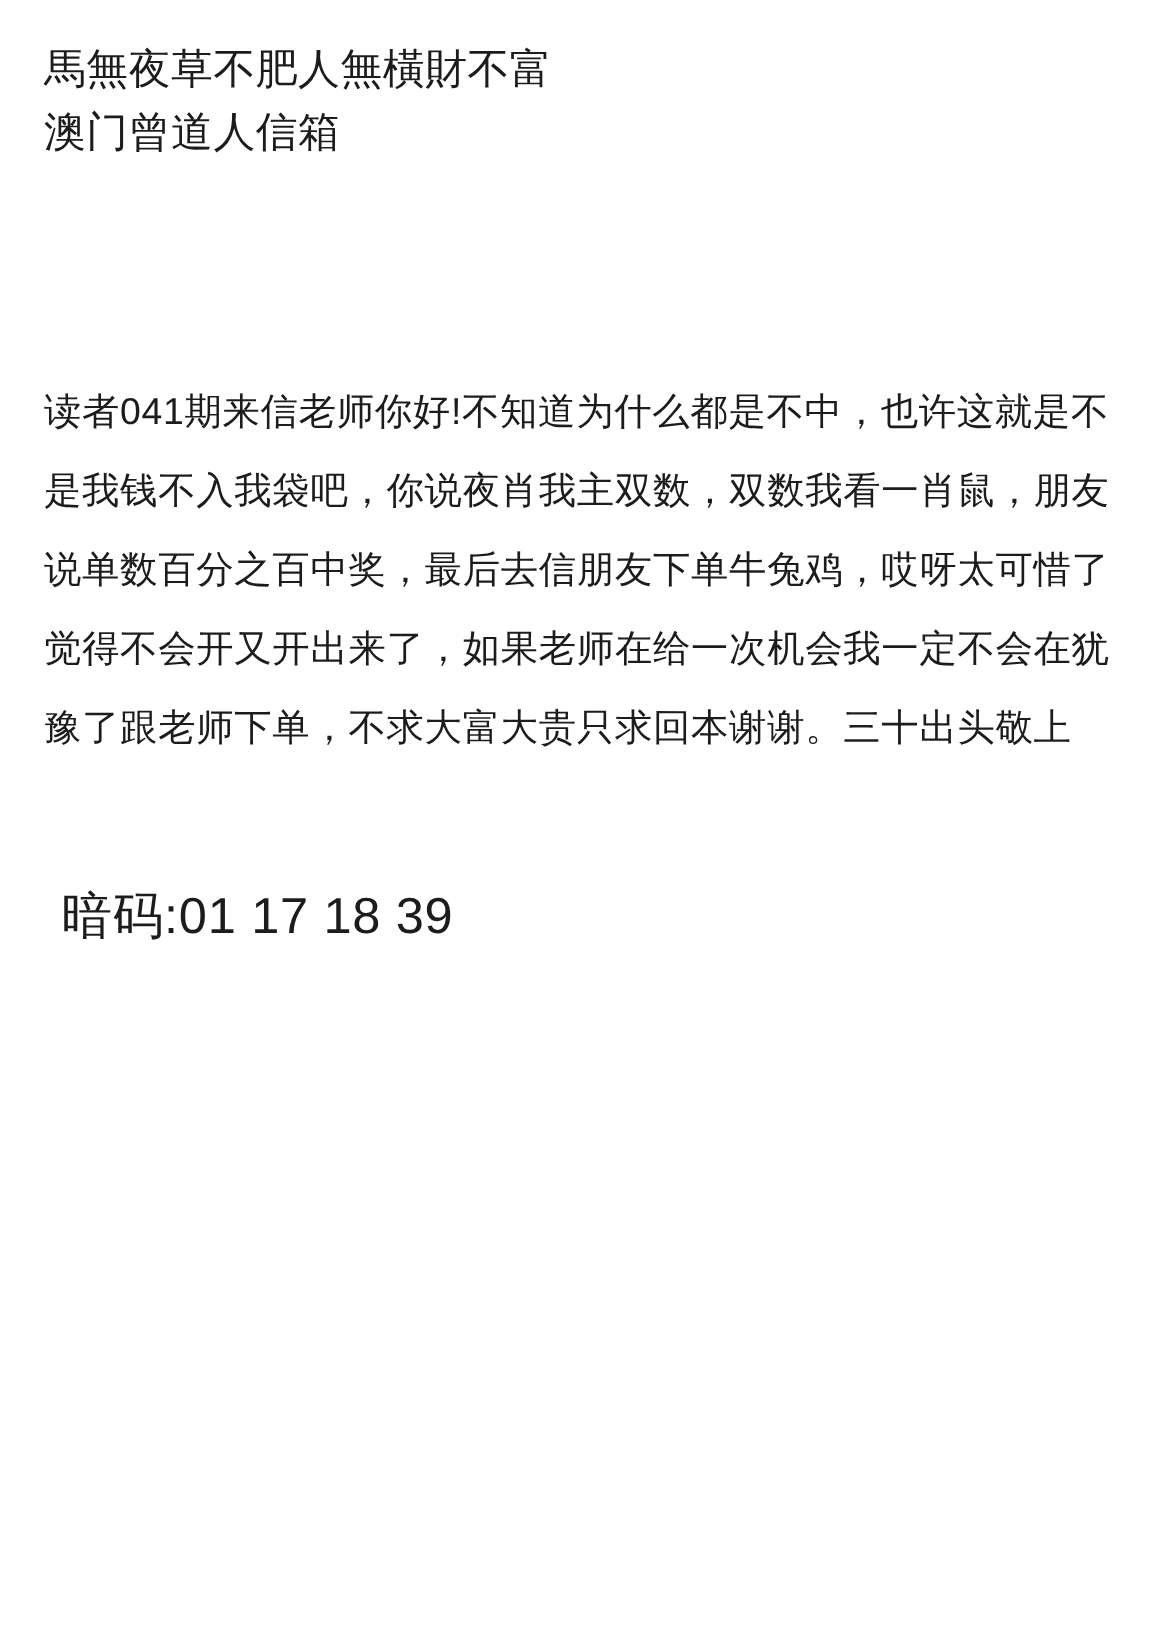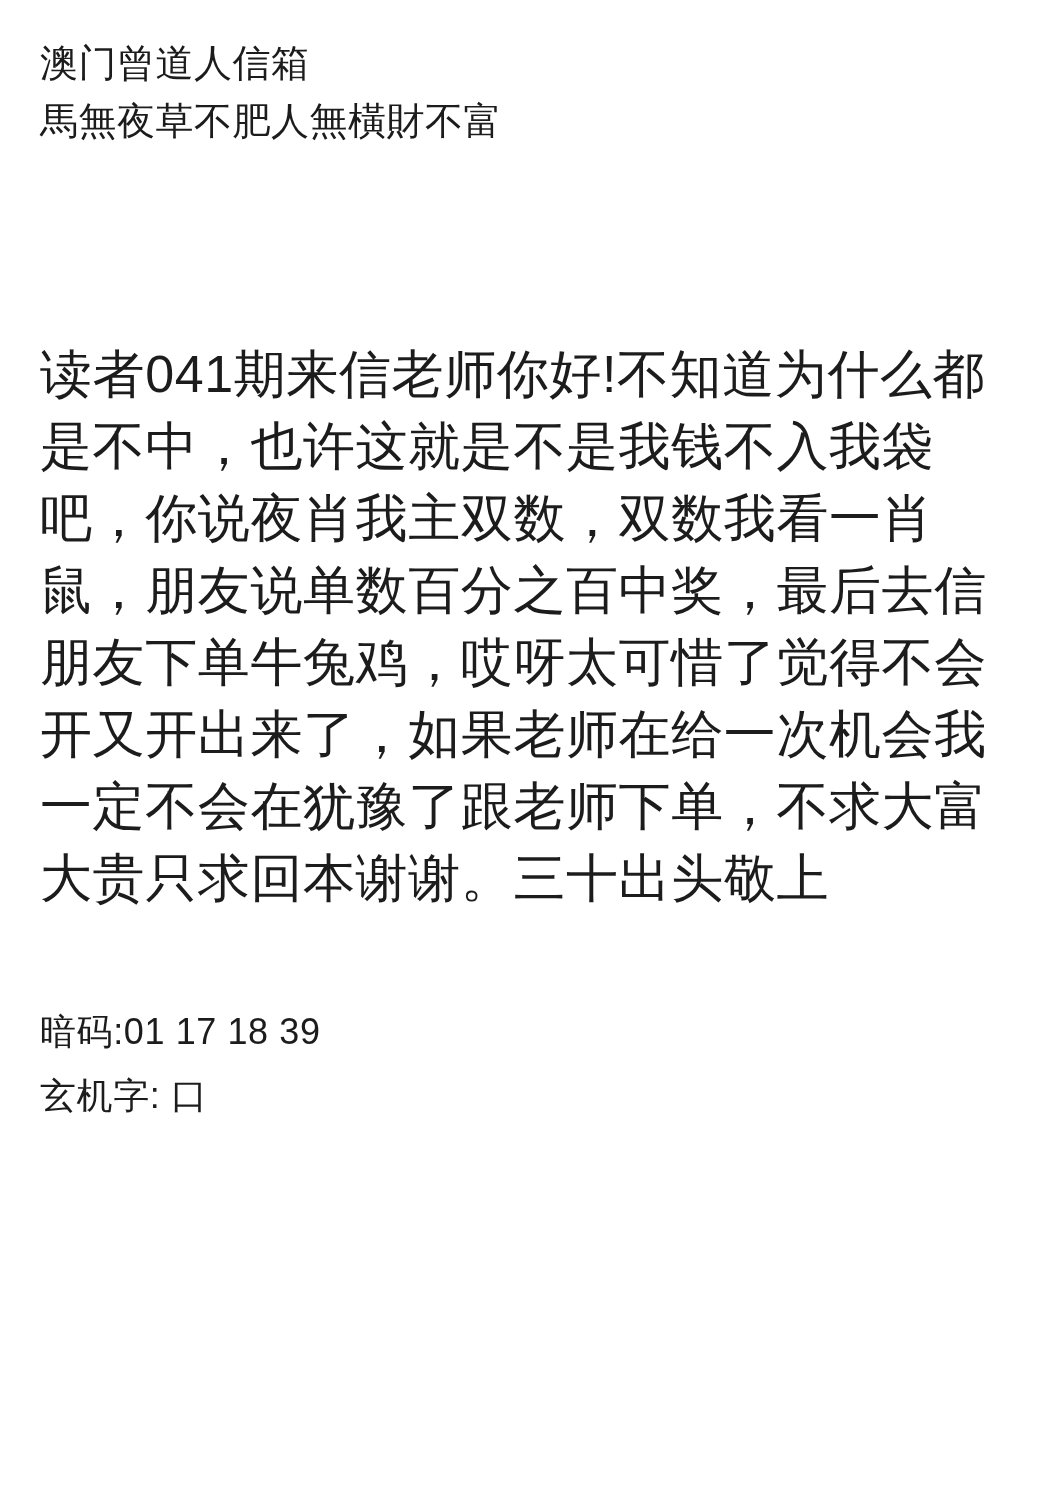--- a/index.html
+++ b/index.html
@@ -34,50 +34,49 @@
   .spacer-lg {
     height: 96px;
   }
   .spacer-md {
     height: 92px;
   }
   .spacer-sm {
     height: 86px;
   }
   .body-text {
-    font-size: 52px;
+    font-size: 34px;
     line-height: 72px;
     letter-spacing: 0.6px;
     color: #1c1c1c;
     white-space: pre-wrap;
     word-break: break-word;
     margin: 0;
   }
   .tail-line {
-    font-size: 36px;
+    font-size: 46px;
     line-height: 64px;
     letter-spacing: 0.6px;
     color: #1c1c1c;
-    margin: 0;
+    margin: 16px;
   }
 </style>
 </head>
 <body>
 
 <div class="page">
 
+  <div class="line para">馬無夜草不肥人無橫財不富</div>
   <div class="line para">澳门曾道人信箱</div>
-  <div class="line para">馬無夜草不肥人無橫財不富</div>
 
   <div class="spacer-lg"></div>
 
 
   <div class="spacer-md"></div>
 
   <p class="body-text">读者041期来信老师你好!不知道为什么都是不中，也许这就是不是我钱不入我袋吧，你说夜肖我主双数，双数我看一肖鼠，朋友说单数百分之百中奖，最后去信朋友下单牛兔鸡，哎呀太可惜了觉得不会开又开出来了，如果老师在给一次机会我一定不会在犹豫了跟老师下单，不求大富大贵只求回本谢谢。三十出头敬上</p>
 
   <div class="spacer-sm"></div>
 
 
   <p class="tail-line">暗码:01 17 18 39</p>
-  <p class="tail-line">玄机字: 口</p>
 
 </div>
 
 </body></html>

